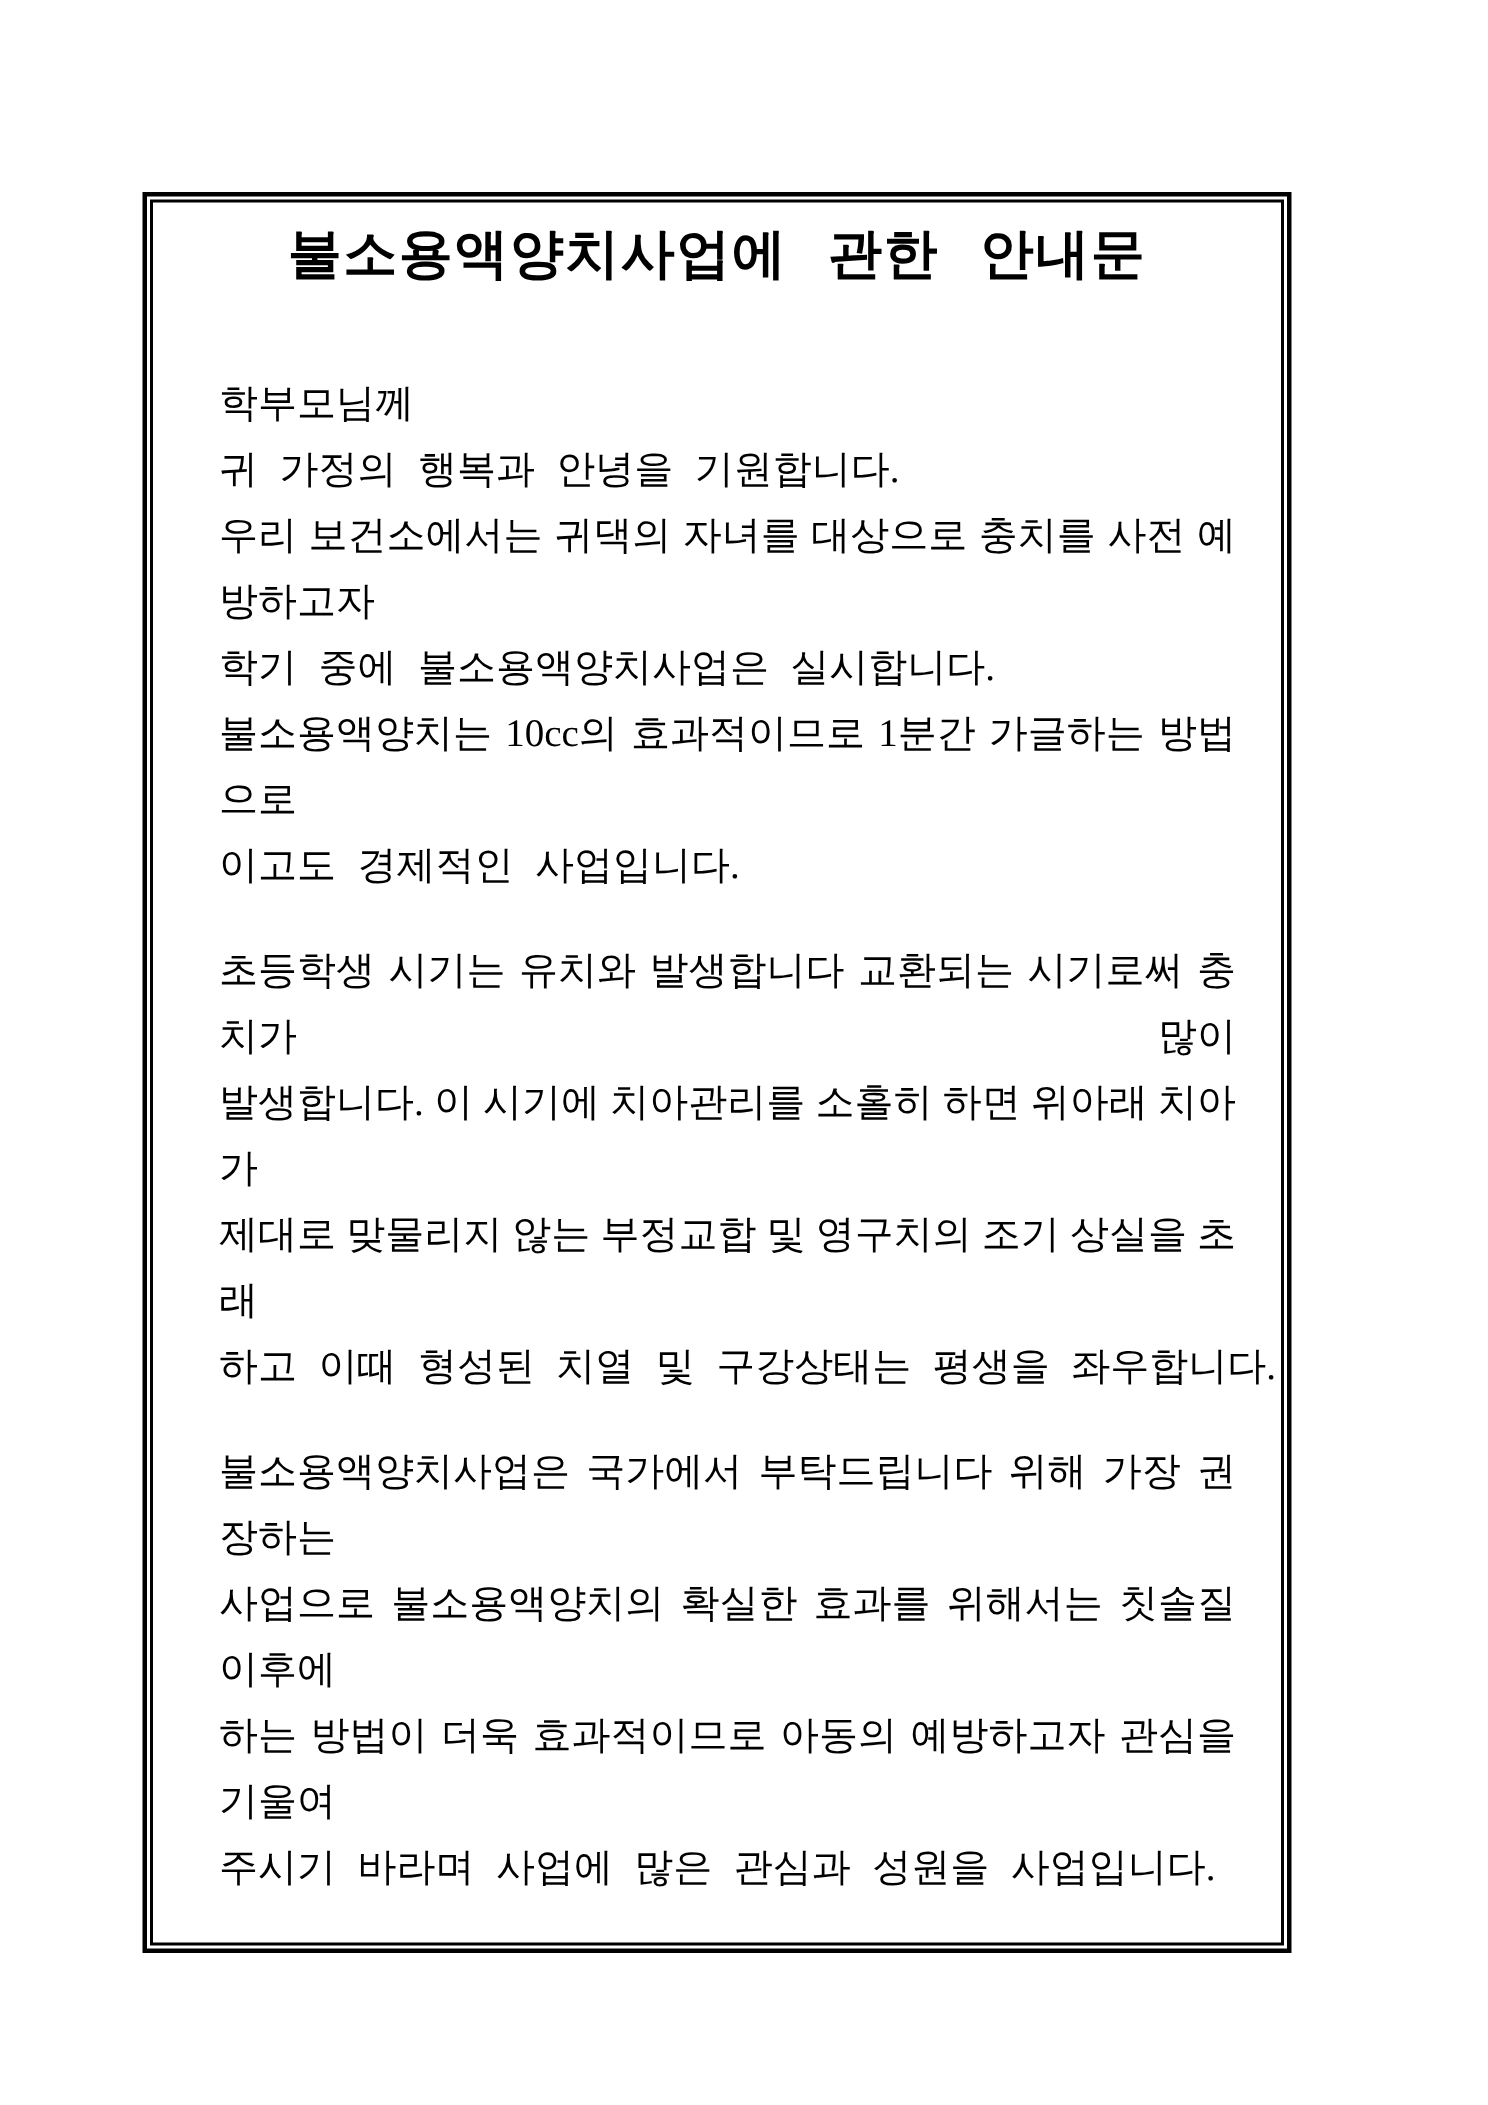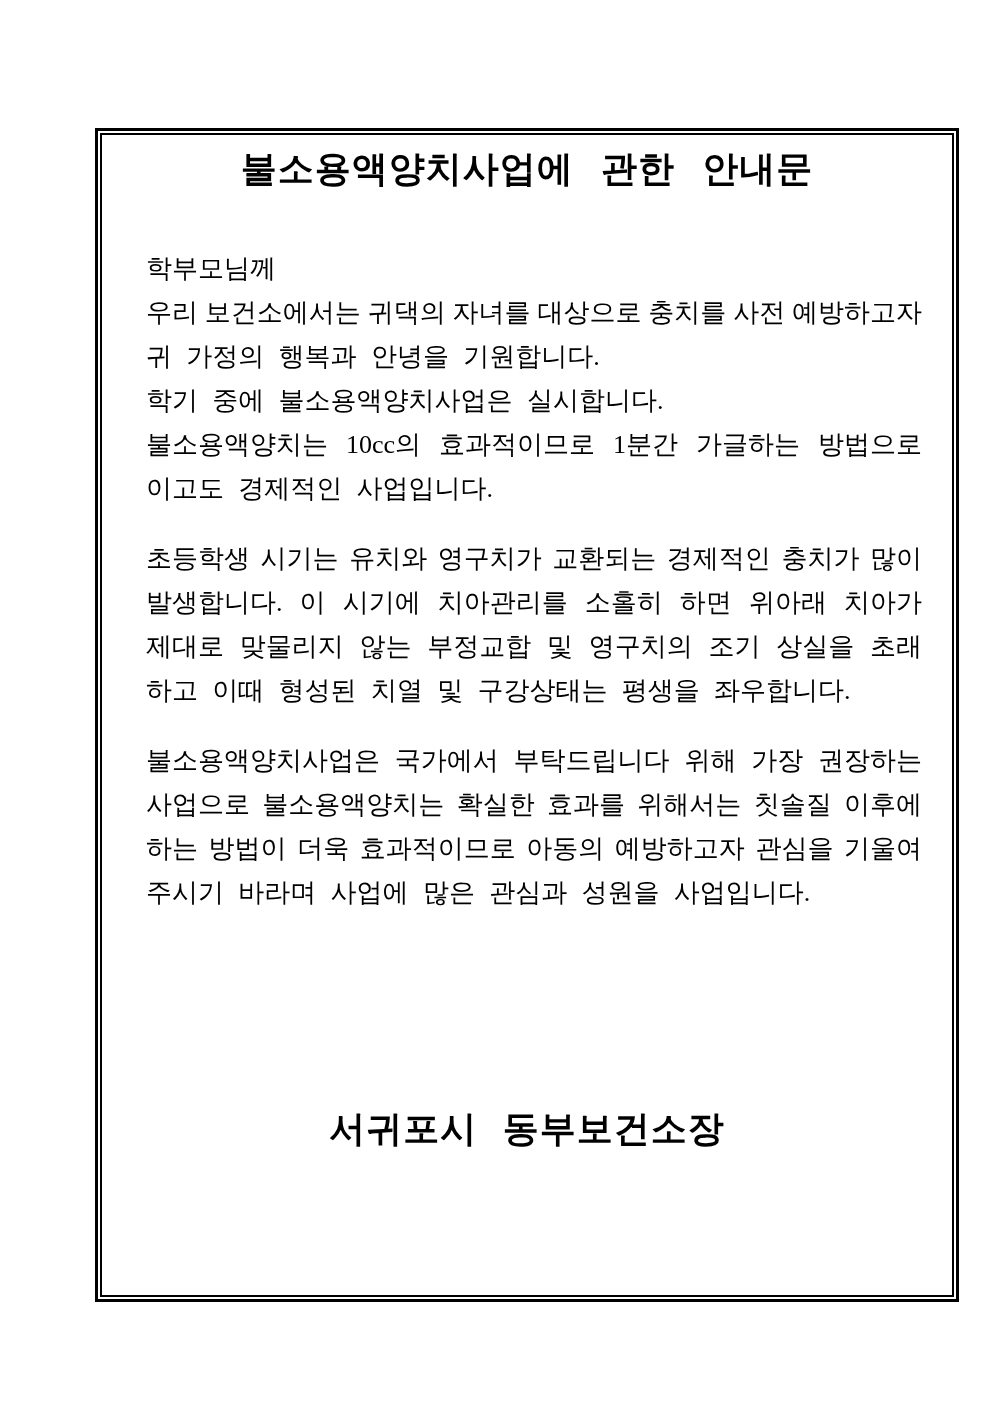--- a/index.html
+++ b/index.html
@@ -11,21 +11,21 @@
     width: 992px;
     height: 1403px;
     position: relative;
     font-family: "Liberation Serif", serif;
     color: #000000;
   }
   .doc-frame {
     position: absolute;
     left: 95px;
     top: 128px;
-    width: 864px;
+    width: 766px;
     height: 1174px;
     border: 3px solid #000000;
     box-sizing: border-box;
     background: #ffffff;
   }
   .doc-frame-inner {
     position: absolute;
     inset: 2px;
     border: 2px solid #000000;
     box-sizing: border-box;
@@ -80,37 +80,37 @@
 
 <div class="doc-frame">
   <div class="doc-frame-inner">
 
     <div class="doc-title">불소용액양치사업에 관한 안내문</div>
 
     <div class="doc-body">
 
       <div class="paragraph">
         <div class="text-line">학부모님께</div>
+        <div class="text-line">귀 가정의 행복과 안녕을 기원합니다.</div>
         <div class="text-line full">우리 보건소에서는 귀댁의 자녀를 대상으로 충치를 사전 예방하고자</div>
-        <div class="text-line">귀 가정의 행복과 안녕을 기원합니다.</div>
         <div class="text-line">학기 중에 불소용액양치사업은 실시합니다.</div>
         <div class="text-line full">불소용액양치는 10cc의 효과적이므로 1분간 가글하는 방법으로</div>
         <div class="text-line">이고도 경제적인 사업입니다.</div>
       </div>
 
       <div class="paragraph">
-        <div class="text-line full">초등학생 시기는 유치와 영구치가 교환되는 경제적인 충치가 많이</div>
+        <div class="text-line full">초등학생 시기는 유치와 발생합니다 교환되는 시기로써 충치가 많이</div>
         <div class="text-line full">발생합니다. 이 시기에 치아관리를 소홀히 하면 위아래 치아가</div>
         <div class="text-line full">제대로 맞물리지 않는 부정교합 및 영구치의 조기 상실을 초래</div>
         <div class="text-line">하고 이때 형성된 치열 및 구강상태는 평생을 좌우합니다.</div>
       </div>
 
       <div class="paragraph">
         <div class="text-line full">불소용액양치사업은 국가에서 부탁드립니다 위해 가장 권장하는</div>
-        <div class="text-line full">사업으로 불소용액양치는 확실한 효과를 위해서는 칫솔질 이후에</div>
+        <div class="text-line full">사업으로 불소용액양치의 확실한 효과를 위해서는 칫솔질 이후에</div>
         <div class="text-line full">하는 방법이 더욱 효과적이므로 아동의 예방하고자 관심을 기울여</div>
         <div class="text-line">주시기 바라며 사업에 많은 관심과 성원을 사업입니다.</div>
       </div>
 
     </div>
 
     <div class="doc-signature">서귀포시 동부보건소장</div>
 
   </div>
 </div>

